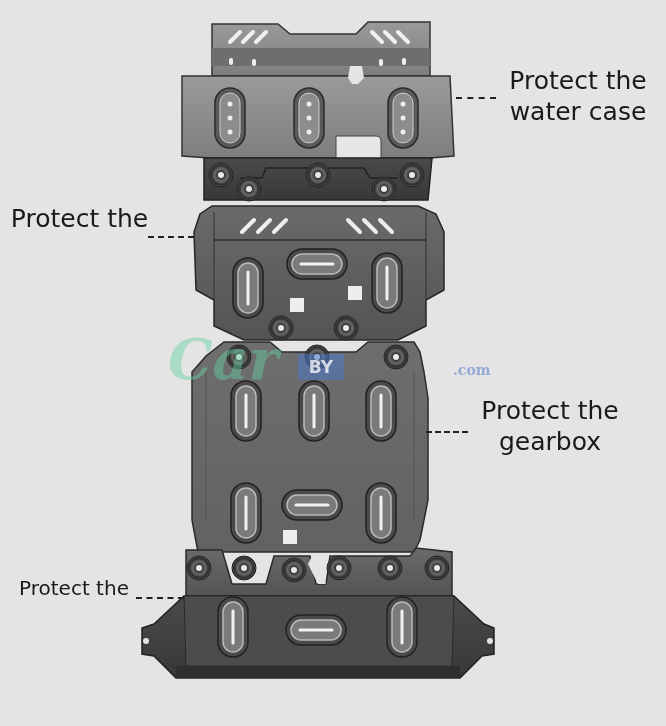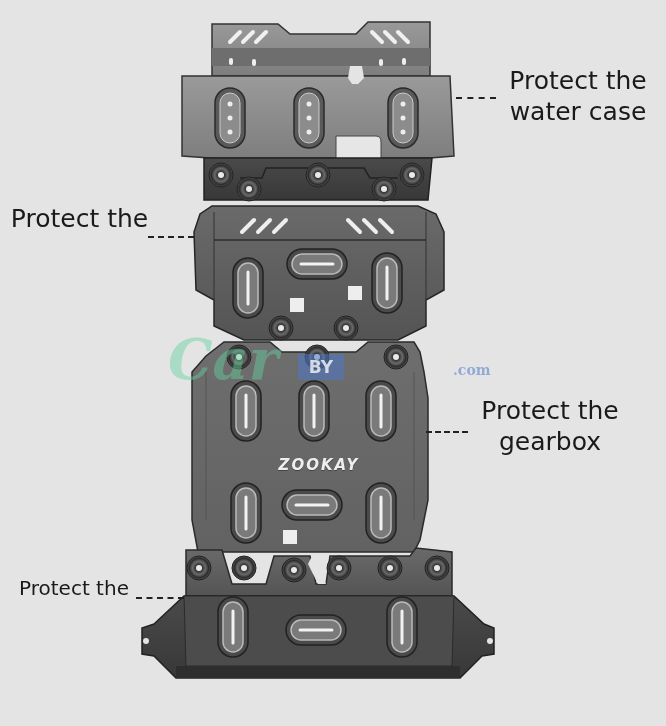--- a/index.html
+++ b/index.html
@@ -191,21 +191,20 @@
       <path d="M184,596 L454,596 L452,666 L186,666 Z" fill="#4c4c4c" stroke="#2a2a2a" stroke-width="1"></path>
       <rect x="176" y="666" width="284" height="12" fill="#2e2e2e"></rect>
       <circle cx="146" cy="641" r="3" fill="#e4e4e4"></circle>
       <circle cx="490" cy="641" r="3" fill="#e4e4e4"></circle>
       <use href="#slotV" x="233" y="627"></use>
       <use href="#slotH" x="316" y="630"></use>
       <use href="#slotV" x="402" y="627"></use>
     </g>
   </svg>
 
-  <div class="brand">ZOOKAY</div>
 
   <div class="watermark">
     <span class="wm-car" style="left:0px;">Car</span>
     <span class="wm-by">BY</span>
     <span class="wm-com">.com</span>
   </div>
 
   <div class="dash" style="left:456px; top:97px; width:40px;"></div>
   <div class="label lbl-water">
     <span>Protect the</span>

